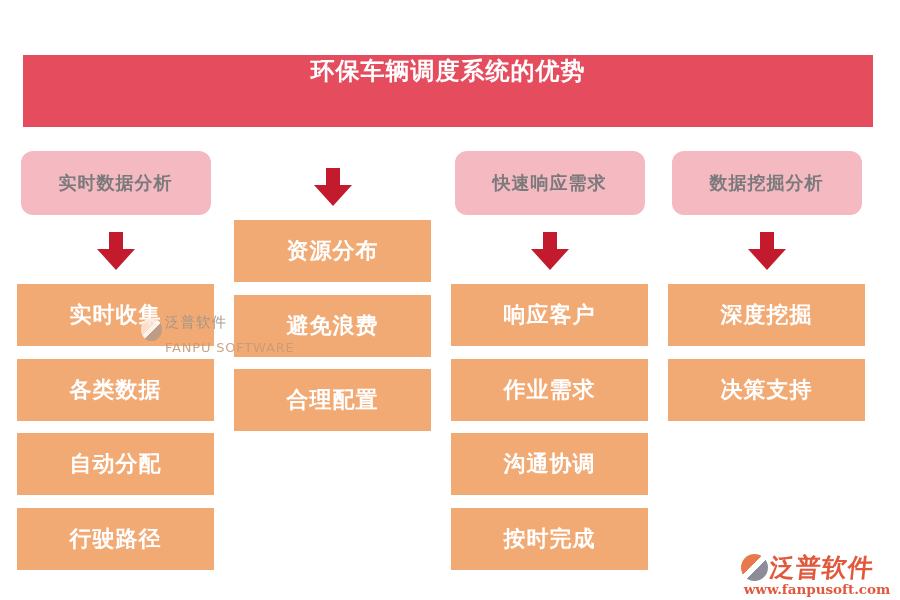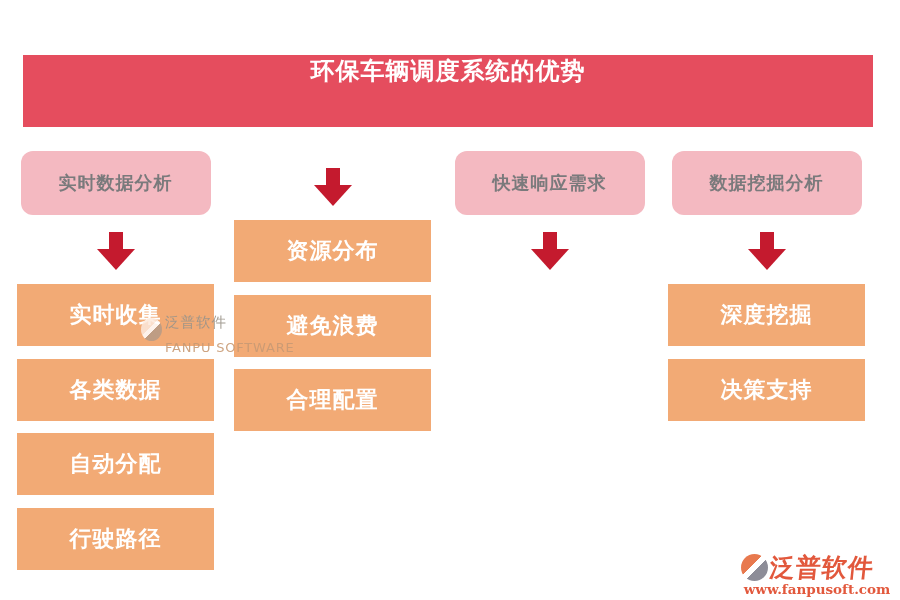--- a/index.html
+++ b/index.html
@@ -132,20 +132,26 @@
   </div>
 
   <div class="column">
     <div class="category-box">
       <span>快速响应需求</span>
     </div>
     <div class="arrow">
       <div class="arrow-stem"></div>
       <div class="arrow-head"></div>
     </div>
+    <div class="feature-list">
+      <div class="feature-box">响应客户</div>
+      <div class="feature-box">作业需求</div>
+      <div class="feature-box">沟通协调</div>
+      <div class="feature-box">按时完成</div>
+    </div>
   </div>
 
   <div class="column">
     <div class="category-box">
       <span>数据挖掘分析</span>
     </div>
     <div class="arrow">
       <div class="arrow-stem"></div>
       <div class="arrow-head"></div>
     </div>

